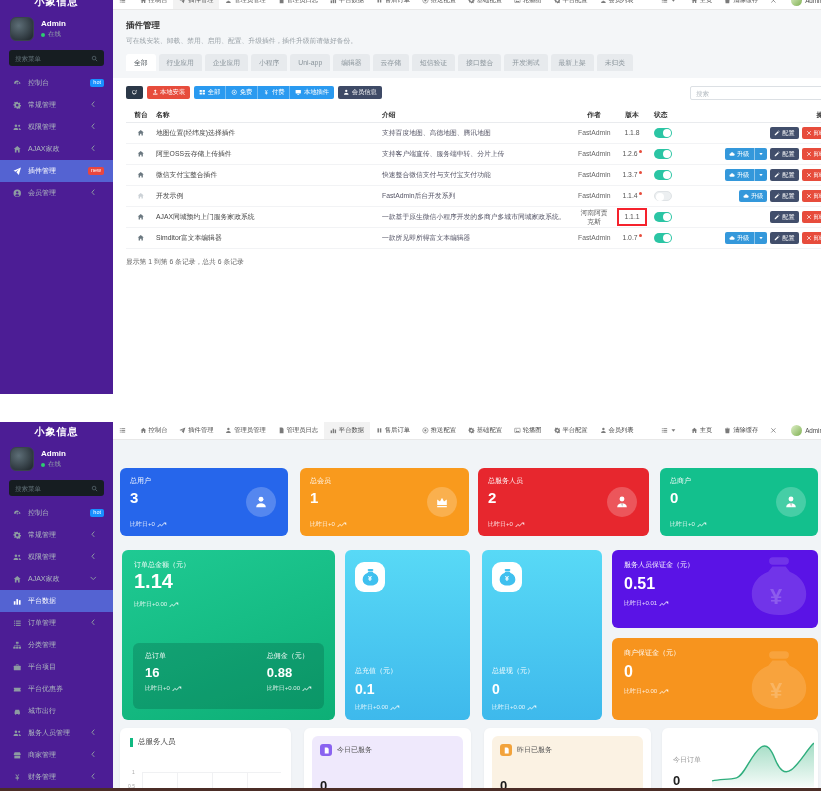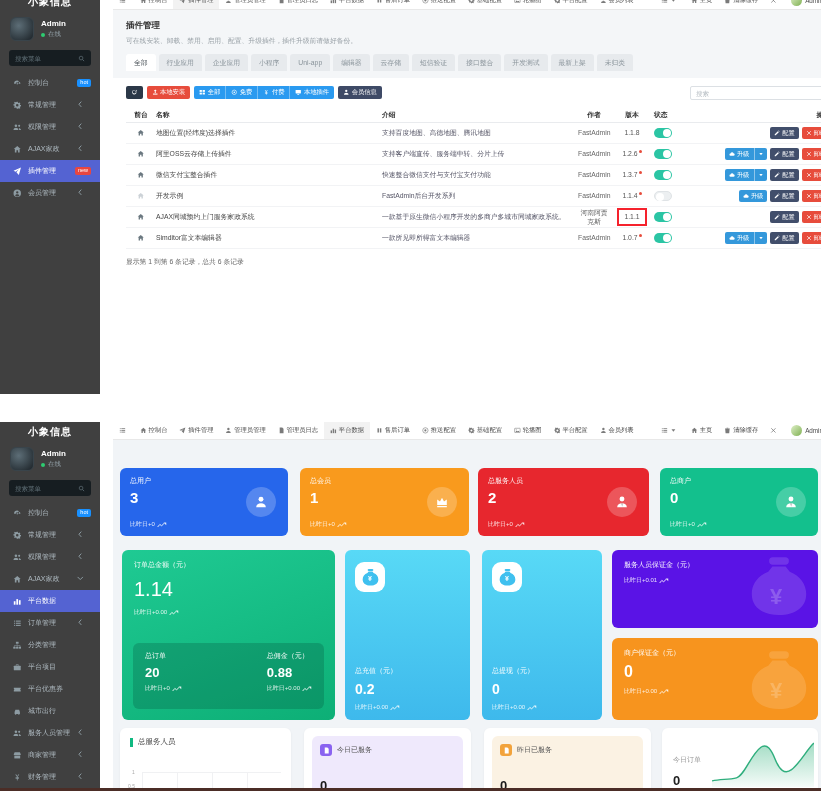--- a/index.html
+++ b/index.html
@@ -2,21 +2,21 @@
 <html><head>
 <meta charset="utf-8">
 <style>
 *{box-sizing:border-box;margin:0;padding:0}
 html,body{width:821px;height:791px}
 body{position:relative;background:#fff;font-family:"Liberation Sans","DejaVu Sans",sans-serif;overflow:hidden}
 .shot{position:absolute;left:0;width:821px;overflow:hidden;background:#fff}
 #shot1{top:0;height:394px}
 #shot2{top:422px;height:369px}
 
-.sidebar{position:absolute;left:0;top:0;bottom:0;width:100px;background:#404040;z-index:5}
+.sidebar{position:absolute;left:0;top:0;bottom:0;width:113px;background:#4c1d95;z-index:5}
 .sb-title{height:20px;line-height:20px;text-align:center;color:#fff;font-size:10px;font-weight:bold;letter-spacing:1px}
 .sb-user{display:flex;align-items:center;padding:4px 10px;height:34px}
 .avatar{width:24px;height:24px;border-radius:6px;background:radial-gradient(circle at 35% 35%,#5d6e77,#1b2227);flex:none;border:1px solid #39444b}
 .sb-user-info{margin-left:7px}
 .sb-user-name{color:#fff;font-size:8px;font-weight:bold}
 .sb-user-status{display:flex;align-items:center;color:#93a1a8;font-size:6.5px;margin-top:2px}
 .dot{width:4px;height:4px;border-radius:50%;background:#2ecc71;margin-right:3px}
 .sb-search{margin:4px 9px;height:16px;background:#161d21;border-radius:3px;display:flex;align-items:center;padding:0 6px}
 .sb-search input{flex:1;background:transparent;border:0;outline:0;color:#cfd8dc;font-size:6.5px;min-width:0}
 .sb-search input::placeholder{color:#5f6e75}
@@ -94,21 +94,21 @@
 .stat-value{font-size:15px;font-weight:bold;margin-top:3px}
 .delta{font-size:6px;opacity:.85;display:flex;align-items:center;gap:2px}
 .stat-foot{position:absolute;left:10px;bottom:7px}
 .stat-circle{position:absolute;right:12px;top:19px;width:30px;height:30px;border-radius:50%;background:rgba(255,255,255,.22);display:flex;align-items:center;justify-content:center}
 .stat-circle .ic{font-size:14px;color:#fff}
 .r1c1{left:120px;top:46px;width:168px;height:68px;background:#2666eb;padding:8px 10px}
 .r1c2{left:300px;top:46px;width:169px;height:68px;background:#f99a1d;padding:8px 10px}
 .r1c3{left:478px;top:46px;width:171px;height:68px;background:#e7272e;padding:8px 10px}
 .r1c4{left:660px;top:46px;width:158px;height:68px;background:#13c08d;padding:8px 10px}
 .card-green{left:122px;top:128px;width:213px;height:170px;background:linear-gradient(160deg,#1fca93,#0daf76);padding:10px 12px}
-.card-green .big{font-size:20px;font-weight:normal;margin-top:8px}
+.card-green .big{font-size:20px;font-weight:bold;}
 .card-green>.delta{margin-top:7px}
 .sub-panel{position:absolute;left:11px;right:11px;bottom:11px;height:66px;background:rgba(0,60,45,.22);border-radius:6px;display:flex;justify-content:space-between;padding:8px 12px}
 .sub-label{font-size:7px;opacity:.95}
 .sub-value{font-size:13px;font-weight:bold;margin-top:4px}
 .sub-col .delta{margin-top:4px}
 .card-cyan1{left:345px;top:128px;width:125px;height:170px;background:linear-gradient(180deg,#58d9f6,#3eb9ec);padding:10px}
 .card-cyan2{left:482px;top:128px;width:120px;height:170px;background:linear-gradient(180deg,#58d9f6,#3eb9ec);padding:10px}
 .bag-box{width:30px;height:30px;background:#fff;border-radius:9px;display:flex;align-items:center;justify-content:center;position:relative;margin-top:2px}
 .bag-box .ic{font-size:19px;color:#3fc0ef}
 .bag-box .yen{position:absolute;color:#fff;font-size:7px;font-weight:bold;top:13px}
@@ -1240,21 +1240,21 @@
           <span class="ic trend">
             <svg viewBox="0 0 16 11" fill="none">
               <path d="M1 9.5l3.6-4.2 2.7 2.5 4.2-4.5" stroke="currentColor" stroke-width="1.6"></path>
               <path d="M10.5 2.2h4.3v4.3z" fill="currentColor"></path>
             </svg>
           </span>
         </div>
         <div class="sub-panel">
           <div class="sub-col">
             <div class="sub-label">总订单</div>
-            <div class="sub-value">20</div>
+            <div class="sub-value">16</div>
             <div class="delta">
               <span>比昨日+0</span>
               <span class="ic trend">
                 <svg viewBox="0 0 16 11" fill="none">
                   <path d="M1 9.5l3.6-4.2 2.7 2.5 4.2-4.5" stroke="currentColor" stroke-width="1.6"></path>
                   <path d="M10.5 2.2h4.3v4.3z" fill="currentColor"></path>
                 </svg>
               </span>
             </div>
           </div>
@@ -1278,21 +1278,21 @@
           <span class="ic">
             <svg viewBox="0 0 16 16" fill="currentColor">
               <rect x="5.6" y="0.8" width="4.8" height="1.8" rx="0.9"></rect>
               <path d="M6.4 3h3.2l1 1.3c2.5 1 4 3 4 5.4 0 3.1-2.5 5.1-6.6 5.1S1.4 12.8 1.4 9.7c0-2.4 1.5-4.4 4-5.4z"></path>
             </svg>
           </span>
           <span class="yen">¥</span>
         </div>
         <div class="cyan-foot">
           <div class="stat-label">总充值（元）</div>
-          <div class="val">0.2</div>
+          <div class="val">0.1</div>
           <div class="delta">
             <span>比昨日+0.00</span>
             <span class="ic trend">
               <svg viewBox="0 0 16 11" fill="none">
                 <path d="M1 9.5l3.6-4.2 2.7 2.5 4.2-4.5" stroke="currentColor" stroke-width="1.6"></path>
                 <path d="M10.5 2.2h4.3v4.3z" fill="currentColor"></path>
               </svg>
             </span>
           </div>
         </div>
@@ -1316,20 +1316,21 @@
               <svg viewBox="0 0 16 11" fill="none">
                 <path d="M1 9.5l3.6-4.2 2.7 2.5 4.2-4.5" stroke="currentColor" stroke-width="1.6"></path>
                 <path d="M10.5 2.2h4.3v4.3z" fill="currentColor"></path>
               </svg>
             </span>
           </div>
         </div>
       </div>
       <div class="card card-purple">
         <div class="stat-label">服务人员保证金（元）</div>
+        <div class="dep-value">0.51</div>
         <div class="delta">
           <span>比昨日+0.01</span>
           <span class="ic trend">
             <svg viewBox="0 0 16 11" fill="none">
               <path d="M1 9.5l3.6-4.2 2.7 2.5 4.2-4.5" stroke="currentColor" stroke-width="1.6"></path>
               <path d="M10.5 2.2h4.3v4.3z" fill="currentColor"></path>
             </svg>
           </span>
         </div>
         <div class="bag-wm"><span class="ic">

